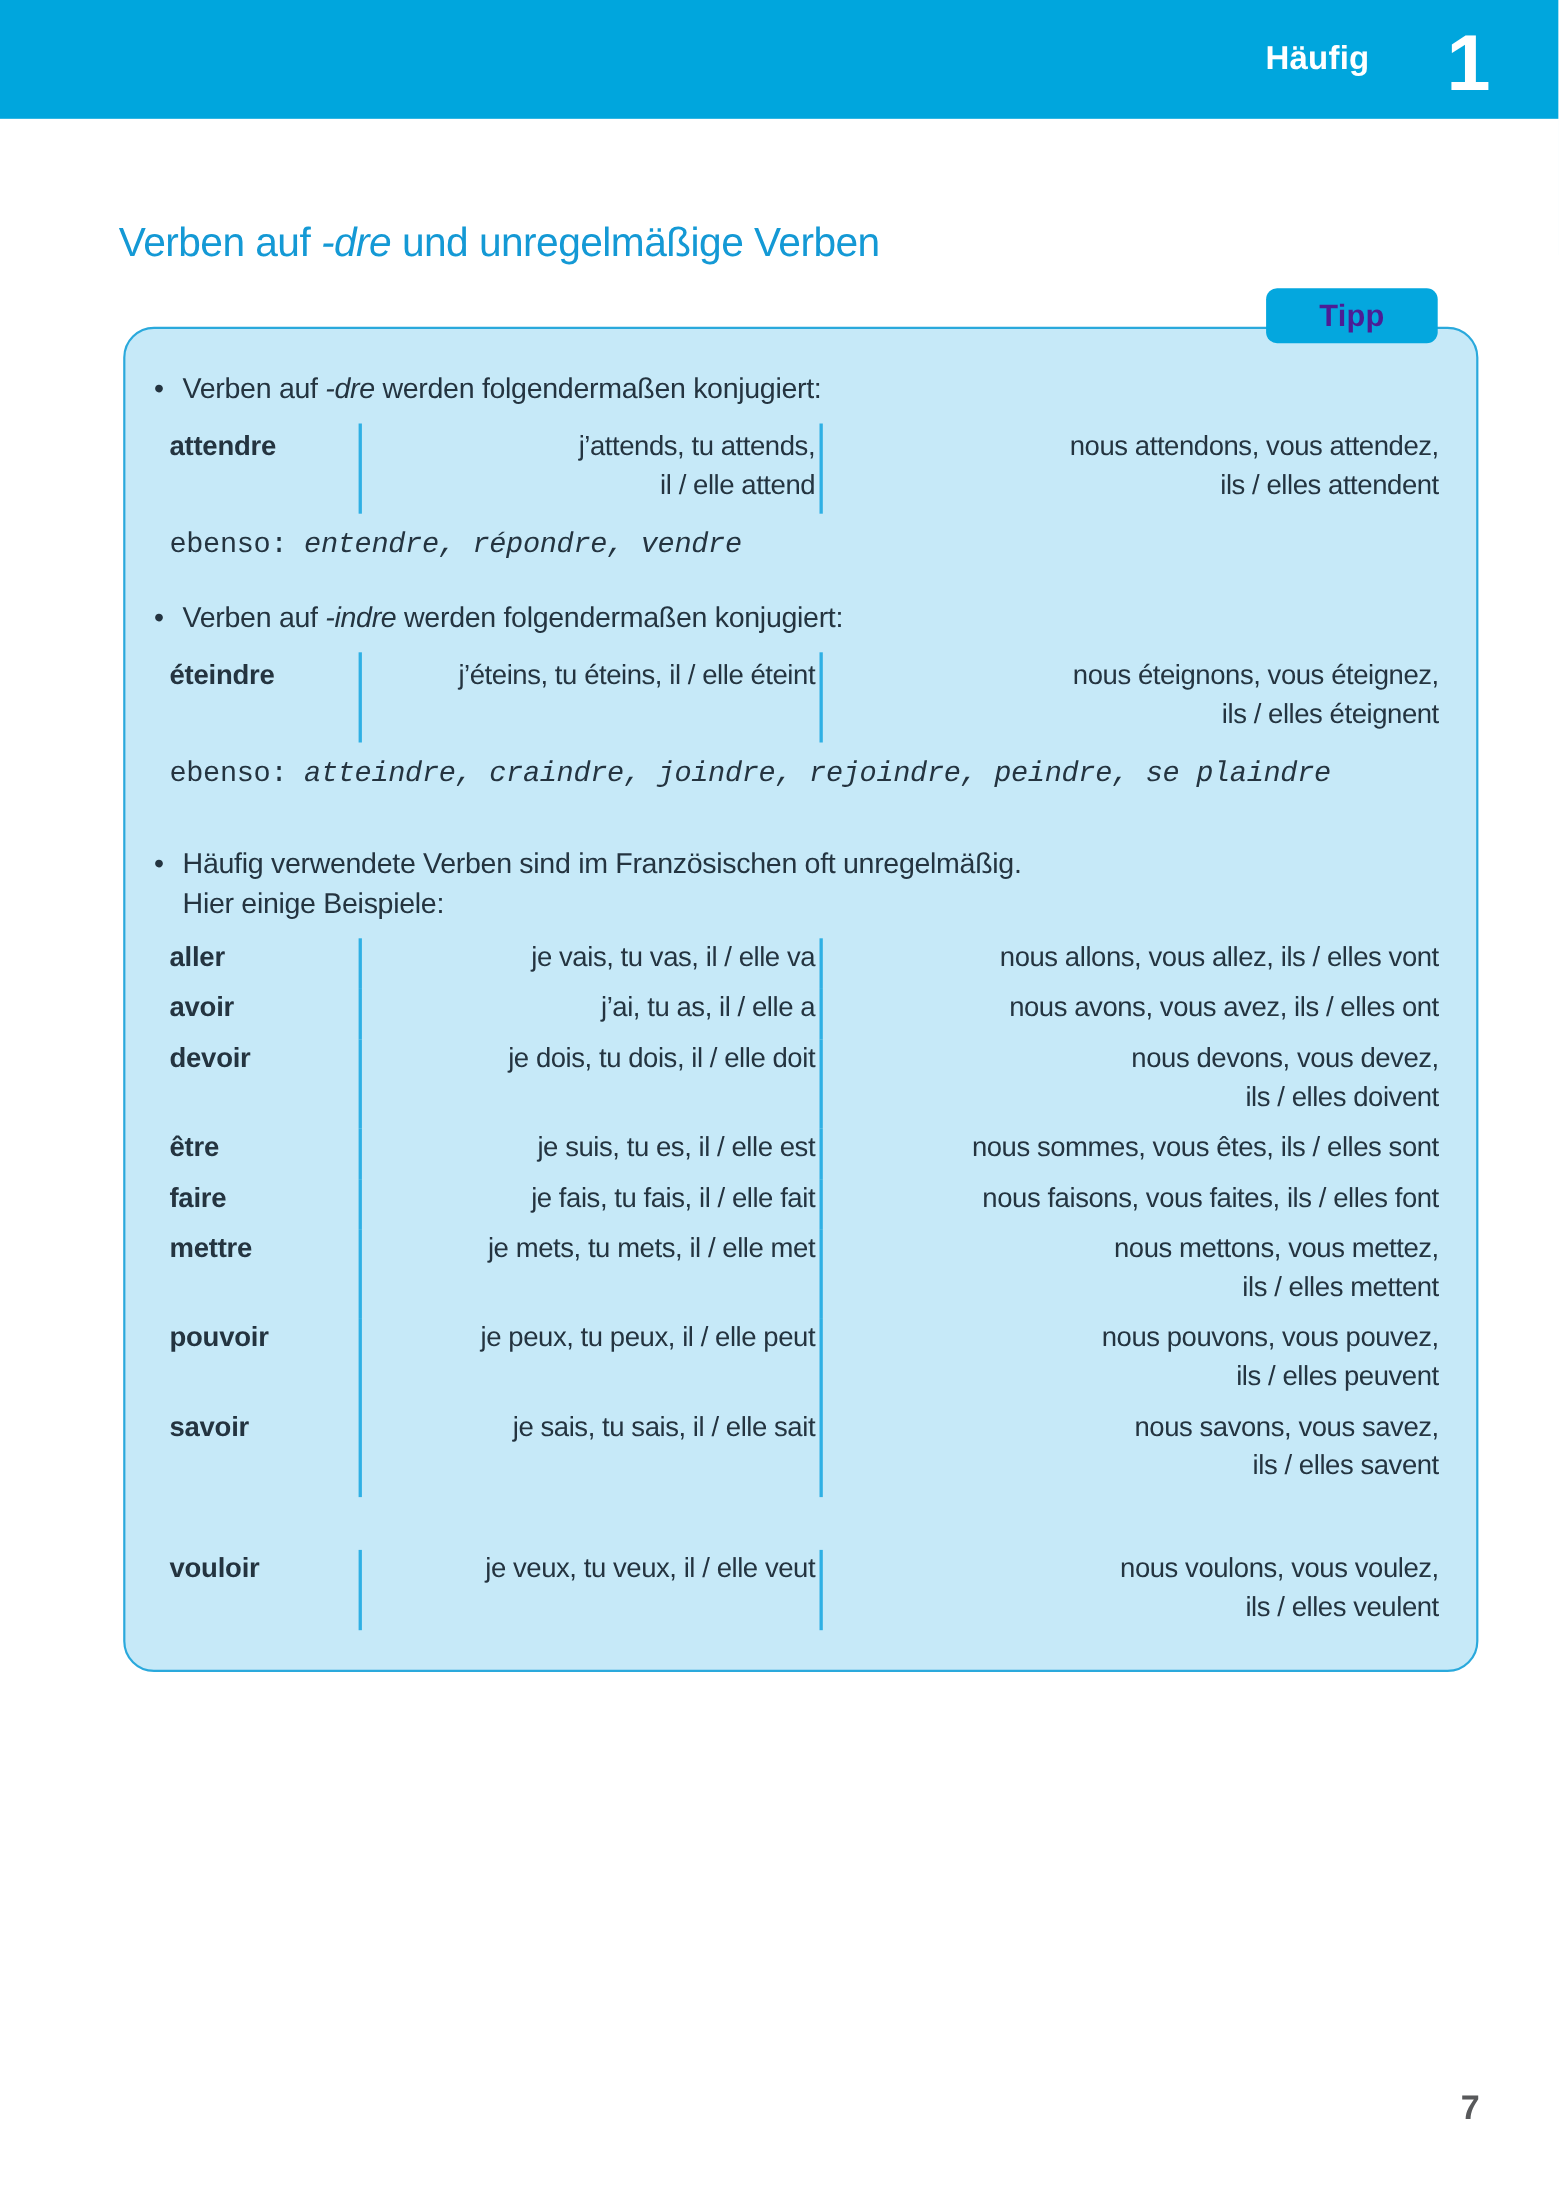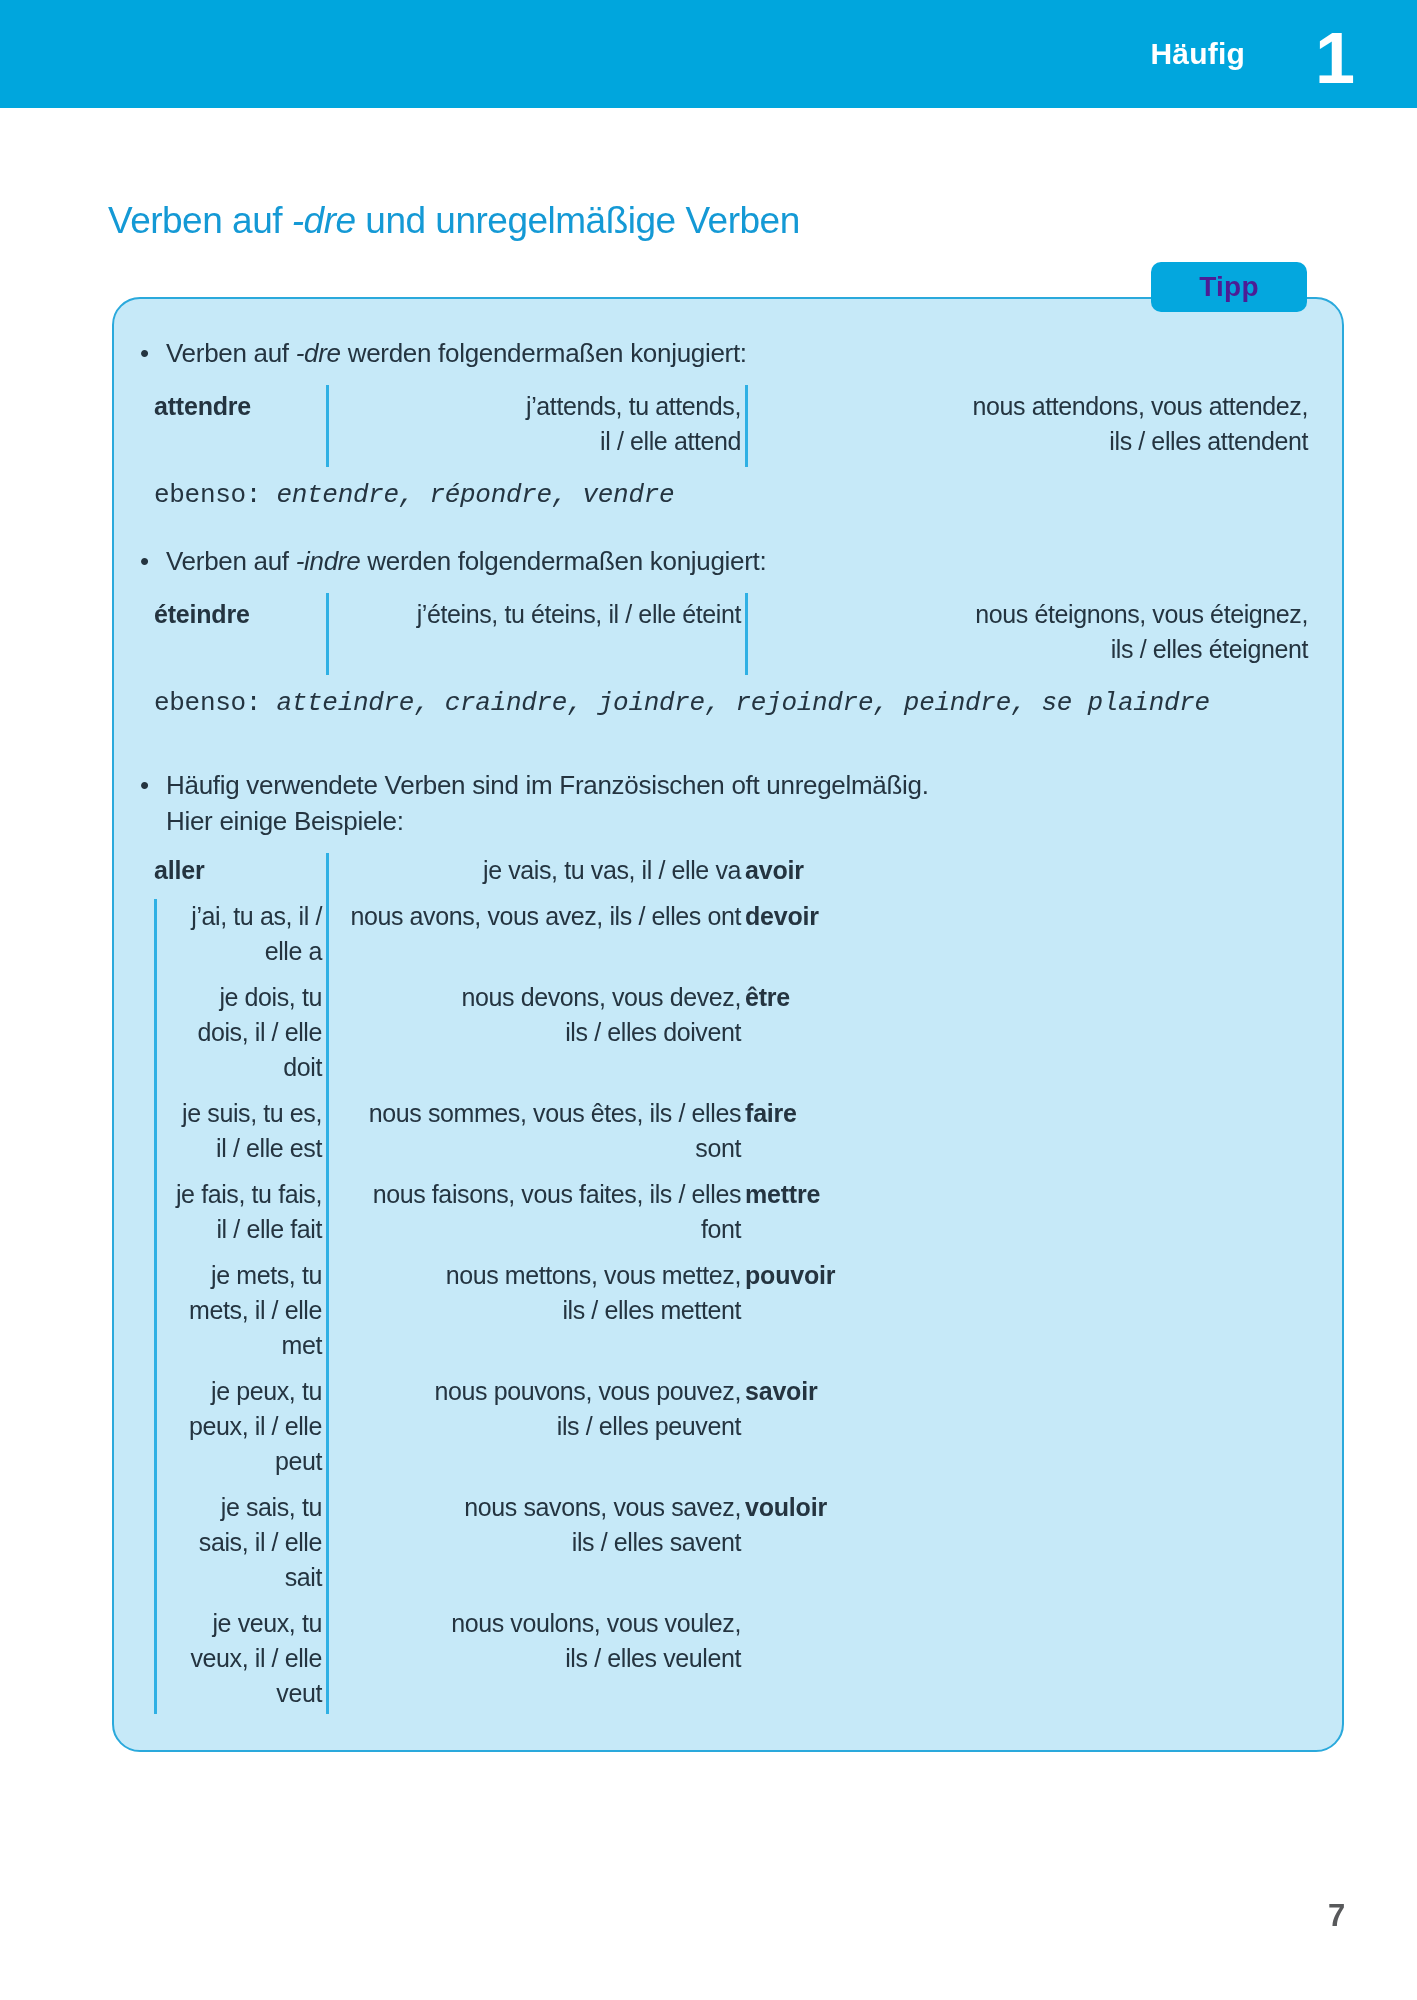--- a/index.html
+++ b/index.html
@@ -41,21 +41,21 @@
   .b2{margin-top:30px;}
   .b3{margin-top:46px;}
 
   
   .vtable{display:grid;grid-template-columns:172px 419px 1fr;margin:14px 0 10px 0;
     font-size:25px;line-height:35px;letter-spacing:-0.4px;}
   .vtable .cell{padding-top:4px;padding-bottom:8px;}
   .vtable .mid,.vtable .last{border-left:3px solid var(--divider);padding-left:13px;padding-right:4px;text-align:right;}
   .vtable .verb{font-weight:bold;letter-spacing:-0.2px;}
   .big .cell{padding-top:0;padding-bottom:11px;}
-  .big .rlast{padding-bottom:3px;}
+  .big .rlast{padding-bottom:3px;margin-top:48px;}
 
   .ebenso{margin:4px 0 0 0;font-size:26px;line-height:36px;letter-spacing:-0.3px;font-family:Liberation Mono, monospace;}
   .ebenso em{font-style:italic;}
 
   .pagenum{position:absolute;left:1328px;top:1898px;font-size:31px;font-weight:600;color:var(--page-number-text);}
 </style>
 </head>
 <body>
 
 <div class="page">
@@ -117,20 +117,23 @@
         <span style="display:block">Hier einige Beispiele:</span>
       </span>
     </p>
 
     <div class="vtable big">
 
       <div class="cell"><span class="verb">aller</span></div>
       <div class="cell mid">
           <div>je vais, tu vas, il / elle va</div>
         </div>
+      <div class="cell last">
+          <div>nous allons, vous allez, ils / elles vont</div>
+        </div>
 
       <div class="cell"><span class="verb">avoir</span></div>
       <div class="cell mid">
           <div>j’ai, tu as, il / elle a</div>
         </div>
       <div class="cell last">
           <div>nous avons, vous avez, ils / elles ont</div>
         </div>
 
       <div class="cell"><span class="verb">devoir</span></div>

